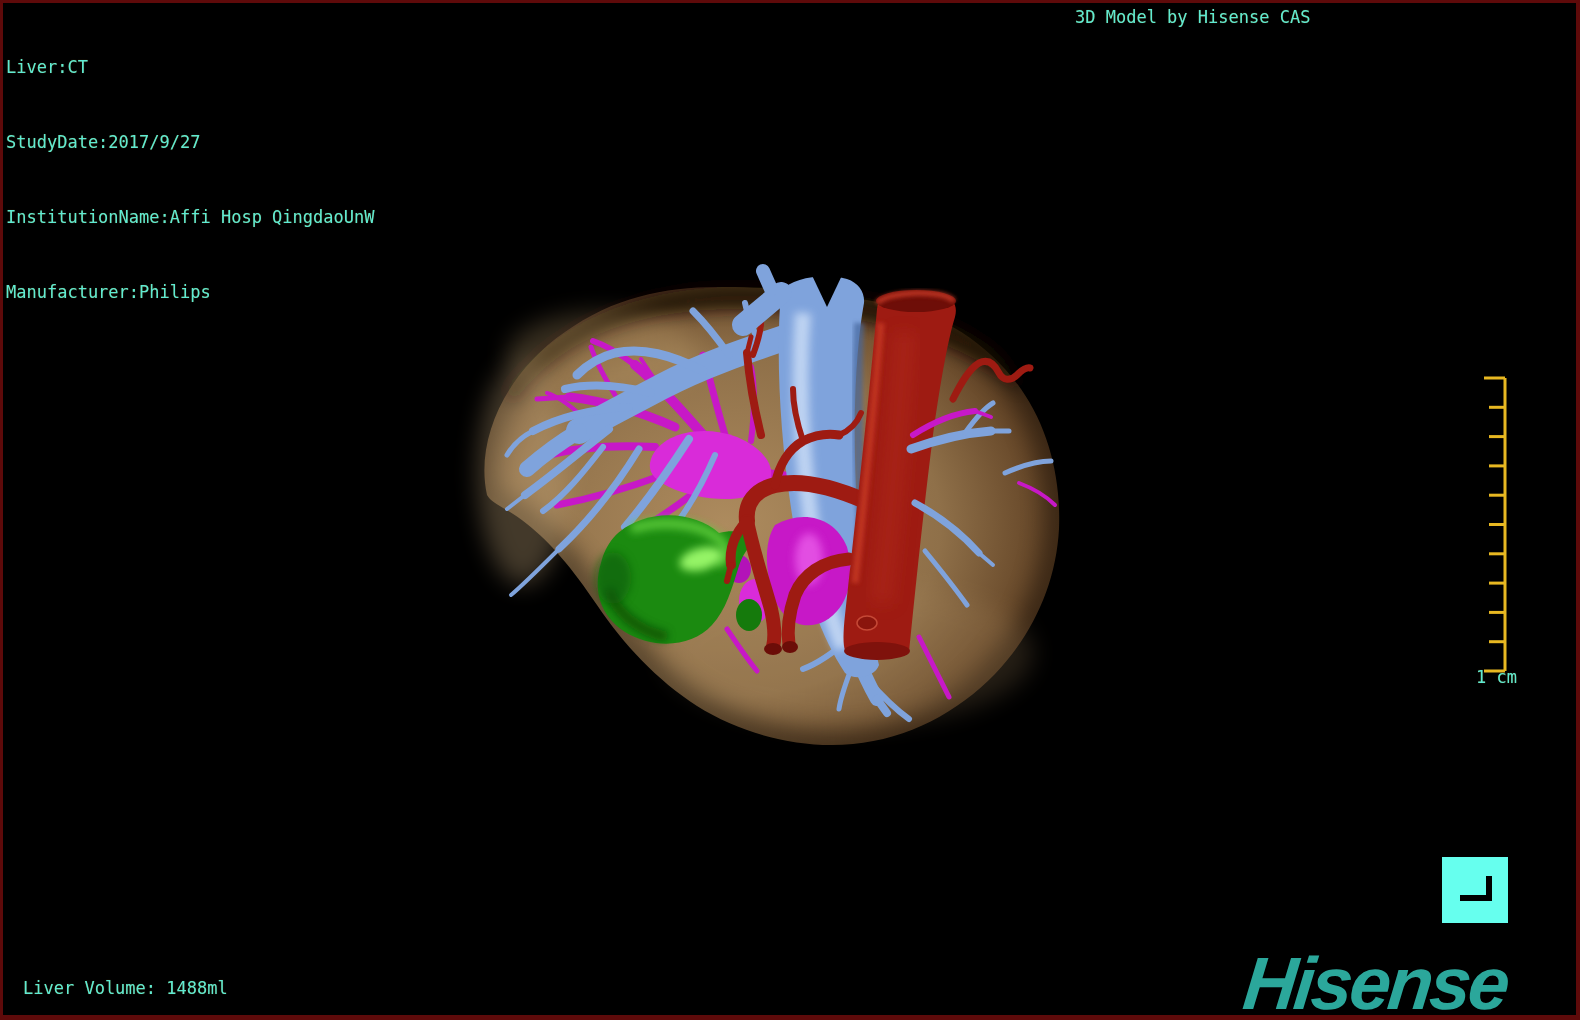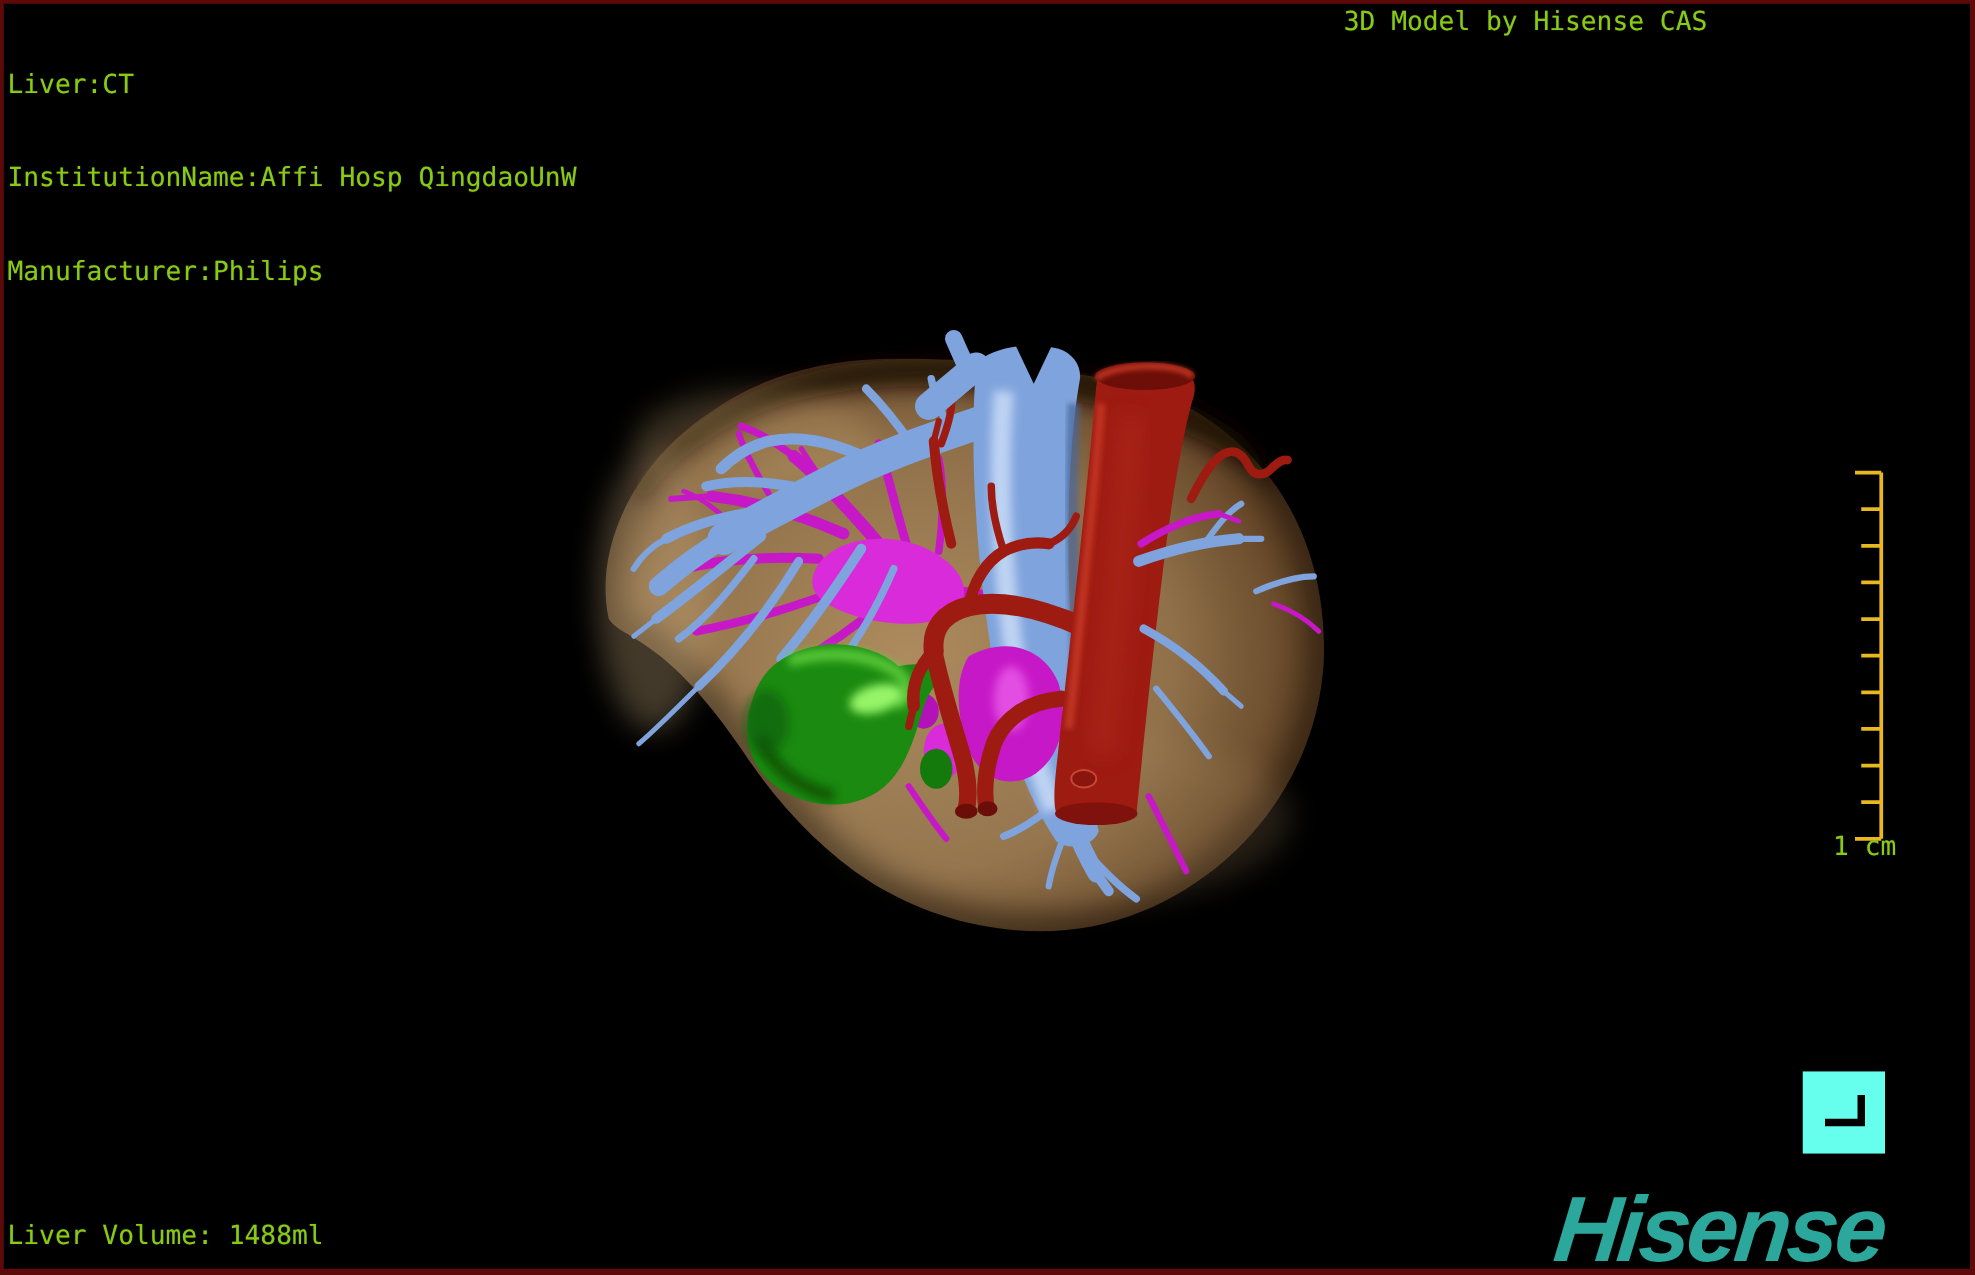--- a/index.html
+++ b/index.html
@@ -3,25 +3,25 @@
 <meta charset="utf-8">
 <style>
   html,body{margin:0;padding:0;background:#000;}
   body{width:1580px;height:1020px;position:relative;overflow:hidden;
        font-family:"DejaVu Sans Mono",monospace;}
   .frame{position:absolute;left:0;top:0;width:1580px;height:1020px;
          box-sizing:border-box;background:#000;
          border:3px solid #5e0a0a;border-right-width:4px;border-bottom-width:5px;
          overflow:hidden;}
   .scene{position:absolute;left:0;top:0;cursor:grab;}
-  .ytext{position:absolute;color:#84cc16;font-size:21px;line-height:25px;
+  .ytext{position:absolute;color:#5eead4;font-size:17px;line-height:25px;
          white-space:pre;text-shadow:0 0 1px rgba(233,190,37,.4);}
   .patient-info{left:3px;top:2px;}
   .app-title{left:1072px;top:2px;}
-  .liver-volume{left:3px;top:973px;}
+  .liver-volume{left:20px;top:973px;}
   .scale-label{left:1438px;top:662px;width:76px;text-align:right;}
   .ruler{position:absolute;left:1452px;top:366px;}
   .corner-btn{position:absolute;left:1439px;top:854px;cursor:pointer;}
   .logo{position:absolute;left:1241px;top:938px;color:#2ba79b;
         font-family:"Liberation Sans",sans-serif;font-weight:bold;font-style:italic;
         font-size:74px;letter-spacing:-3px;transform:skewX(-6deg);white-space:nowrap;}
 </style>
 </head>
 <body>
 
@@ -168,20 +168,21 @@
         <path d="M 910,432 C 932,418 952,410 972,408" stroke-width="6"></path>
         <path d="M 972,408 L 988,414" stroke-width="4"></path>
         <path d="M 916,634 C 928,658 938,678 946,694" stroke-width="5"></path>
         <path d="M 1016,480 C 1032,486 1044,494 1052,502" stroke-width="4"></path>
       </g>
     </g>
   </svg>
 
   <div class="ytext patient-info">
     <div>Liver:CT</div>
+    <div>StudyDate:2017/9/27</div>
     <div>InstitutionName:Affi Hosp QingdaoUnW</div>
     <div>Manufacturer:Philips</div>
   </div>
 
   <div class="ytext app-title">3D Model by Hisense CAS</div>
 
   <div class="ytext liver-volume">Liver Volume: 1488ml</div>
 
   <svg class="ruler" width="64" height="312">
     <g fill="none" stroke-width="3" stroke="#E8B821">

